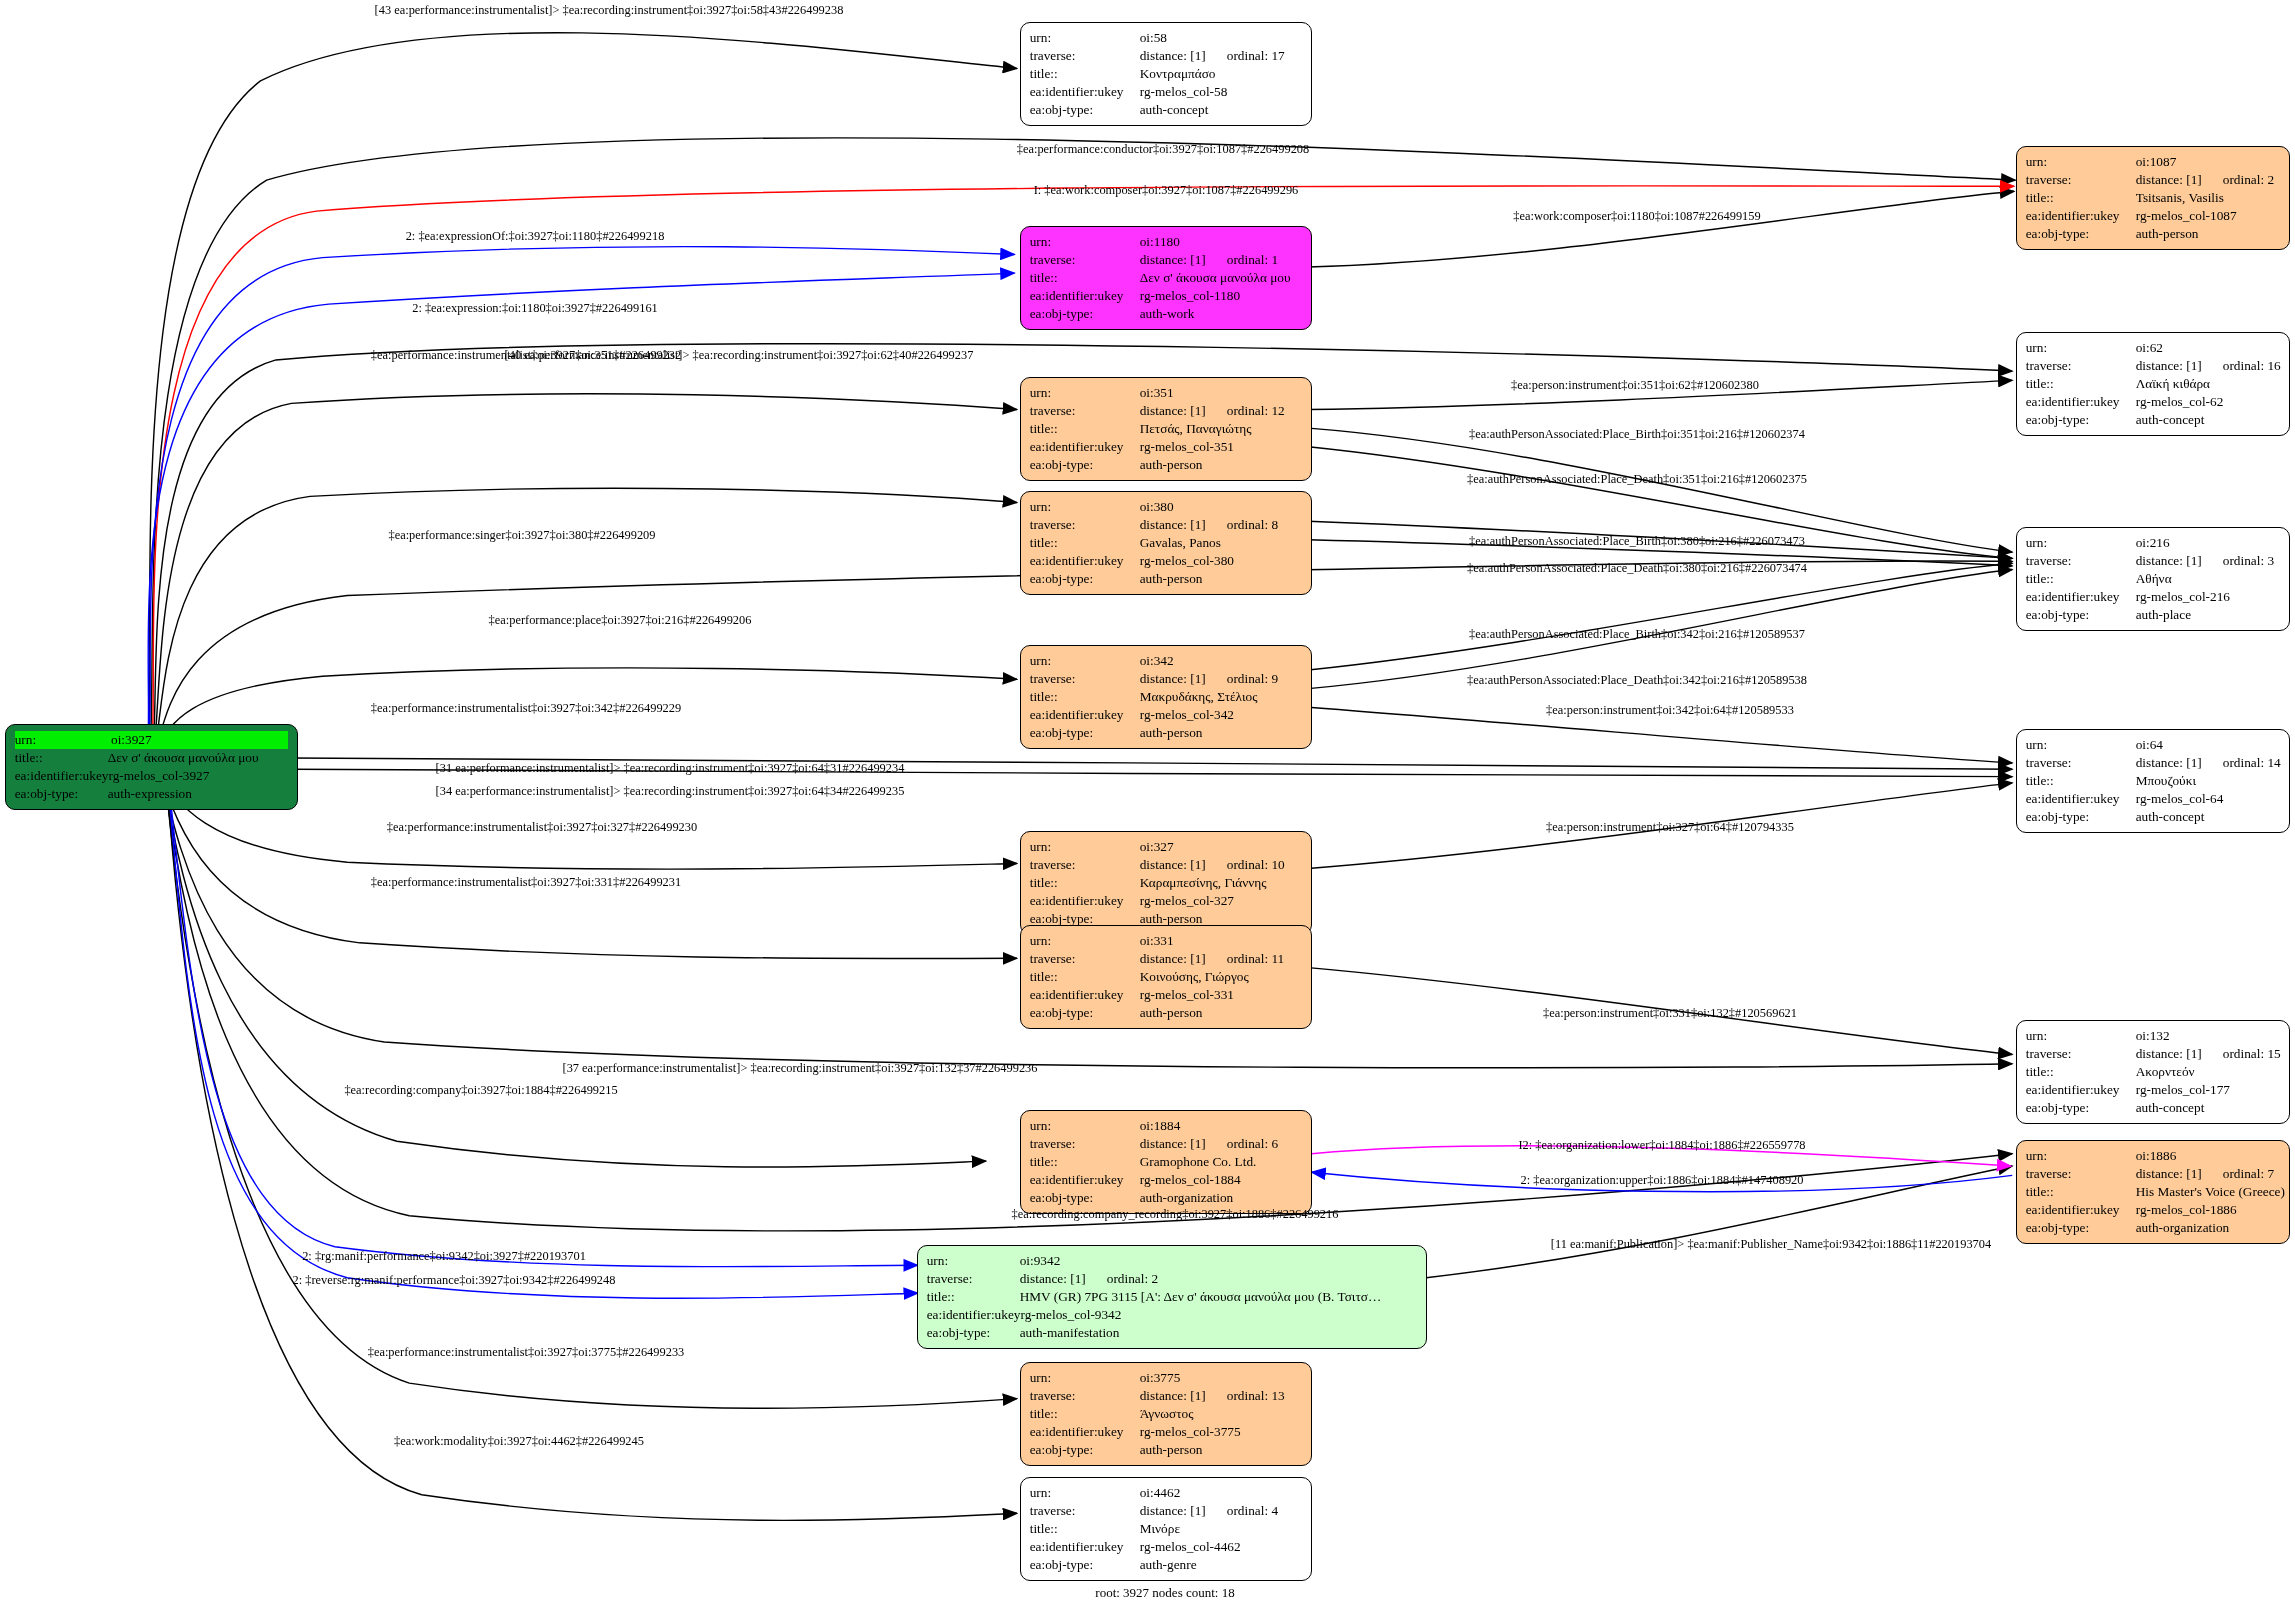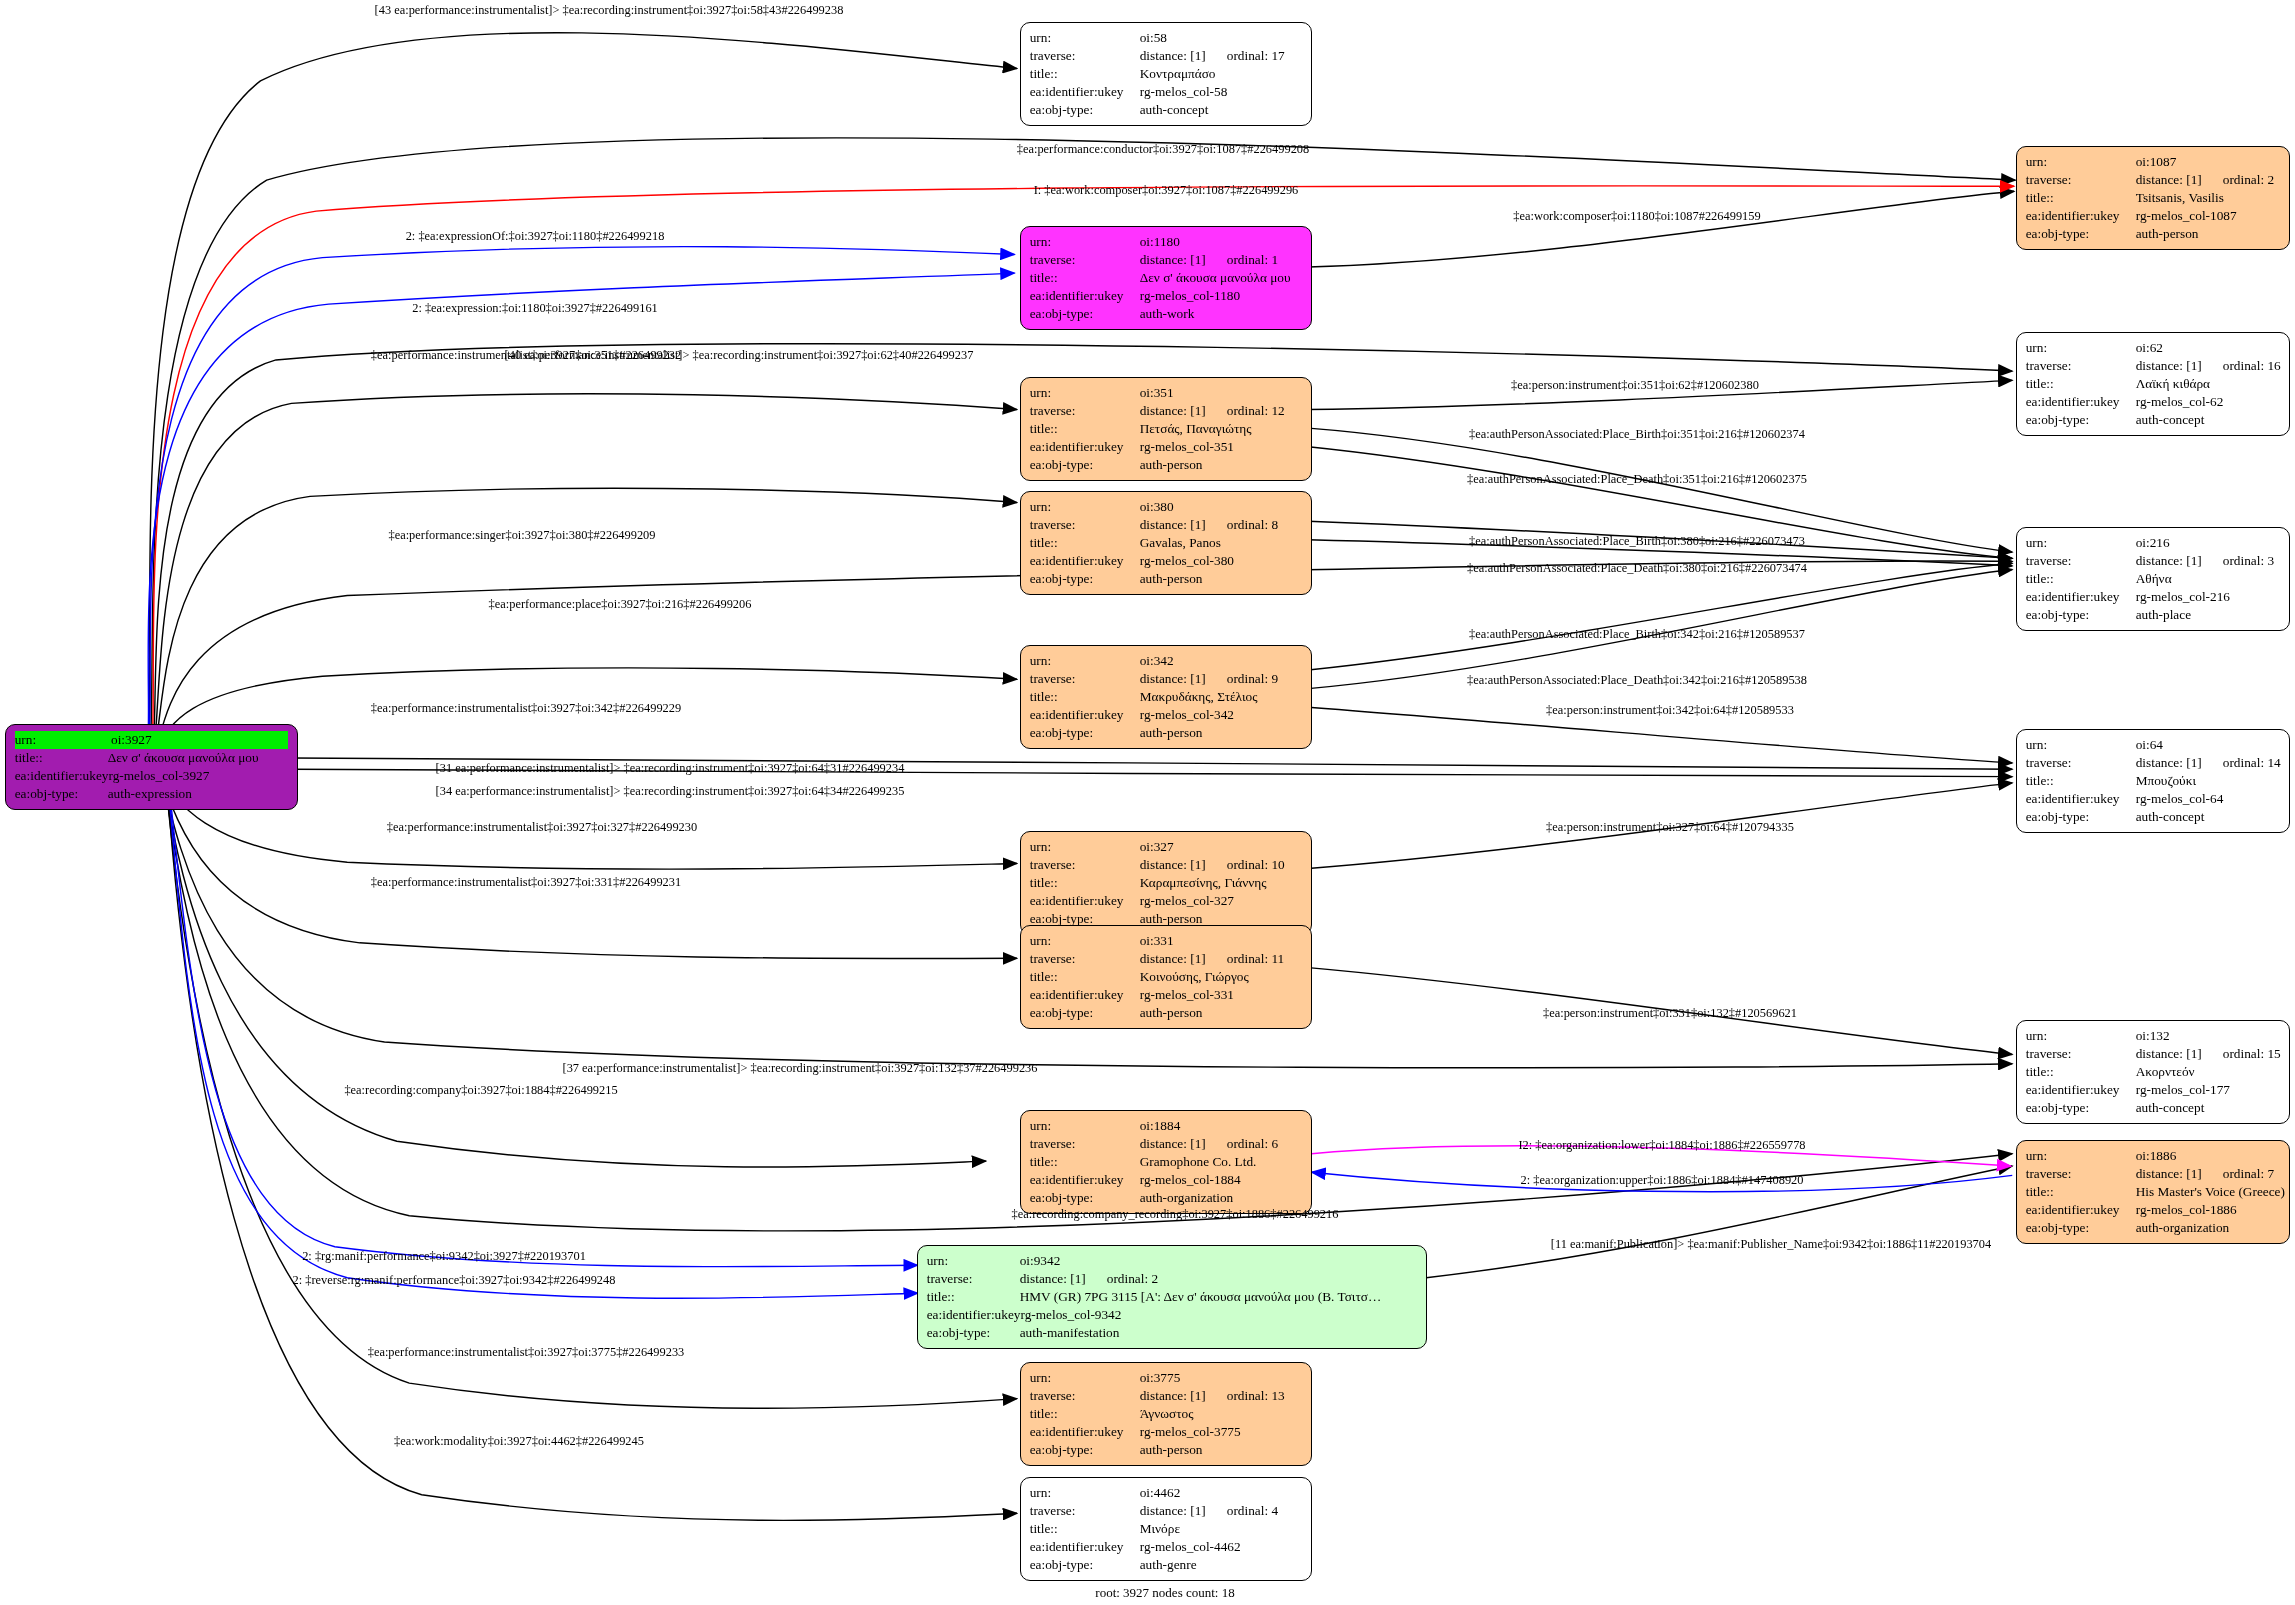--- a/index.html
+++ b/index.html
@@ -21,21 +21,21 @@
     background:#ffffff;
     padding:5.6px 8.7px 5.6px 8.7px;
     font-size:13.3px;
     line-height:1.36;
     color:#000000;
     white-space:nowrap;
   }
   .node.person, .node.organization{background:#ffcc99;}
   .node.work{background:#ff33ff;}
   .node.manifestation{background:#ccffcc;}
-  .node.expression{background:#a21caf;}
+  .node.expression{background:#15803d;}
   .node.concept, .node.place, .node.genre{background:#ffffff;}
 
   .row{display:flex;align-items:baseline;}
   .k{display:inline-block;min-width:110px;flex:0 0 auto;}
   .v{display:inline-block;flex:1 1 auto;}
   .v .ord{display:inline-block;margin-left:21px;}
   .node.root .k{min-width:93px;}
   .node.manif .k{min-width:93px;}
 
   .hl{background:#00ee00;display:block;}
@@ -573,21 +573,21 @@
   <div class="elabel" style="left:535px;  top:236px;">2: ‡ea:expressionOf:‡oi:3927‡oi:1180‡#226499218</div>
   <div class="elabel" style="left:535px;  top:308px;">2: ‡ea:expression:‡oi:1180‡oi:3927‡#226499161</div>
   <div class="elabel" style="left:739px; top:355px;">[40 ea:performance:instrumentalist]&gt; ‡ea:recording:instrument‡oi:3927‡oi:62‡40#226499237</div>
   <div class="elabel" style="left:526px;  top:355px;text-align:center;">‡ea:performance:instrumentalist‡oi:3927‡oi:351‡#226499232</div>
   <div class="elabel" style="left:1635px; top:385px;">‡ea:person:instrument‡oi:351‡oi:62‡#120602380</div>
   <div class="elabel" style="left:1637px; top:434px;">‡ea:authPersonAssociated:Place_Birth‡oi:351‡oi:216‡#120602374</div>
   <div class="elabel" style="left:1637px; top:479px;">‡ea:authPersonAssociated:Place_Death‡oi:351‡oi:216‡#120602375</div>
   <div class="elabel" style="left:522px;  top:535px;">‡ea:performance:singer‡oi:3927‡oi:380‡#226499209</div>
   <div class="elabel" style="left:1637px; top:541px;">‡ea:authPersonAssociated:Place_Birth‡oi:380‡oi:216‡#226073473</div>
   <div class="elabel" style="left:1637px; top:568px;">‡ea:authPersonAssociated:Place_Death‡oi:380‡oi:216‡#226073474</div>
-  <div class="elabel" style="left:620px; top:604px;">‡ea:performance:place‡oi:3927‡oi:216‡#226499206</div>
+  <div class="elabel" style="left:620px; top:620px;">‡ea:performance:place‡oi:3927‡oi:216‡#226499206</div>
   <div class="elabel" style="left:1637px; top:634px;">‡ea:authPersonAssociated:Place_Birth‡oi:342‡oi:216‡#120589537</div>
   <div class="elabel" style="left:1637px; top:680px;">‡ea:authPersonAssociated:Place_Death‡oi:342‡oi:216‡#120589538</div>
   <div class="elabel" style="left:526px;  top:708px;">‡ea:performance:instrumentalist‡oi:3927‡oi:342‡#226499229</div>
   <div class="elabel" style="left:1670px; top:710px;">‡ea:person:instrument‡oi:342‡oi:64‡#120589533</div>
   <div class="elabel" style="left:670px; top:768px;">[31 ea:performance:instrumentalist]&gt; ‡ea:recording:instrument‡oi:3927‡oi:64‡31#226499234</div>
   <div class="elabel" style="left:670px; top:791px;">[34 ea:performance:instrumentalist]&gt; ‡ea:recording:instrument‡oi:3927‡oi:64‡34#226499235</div>
   <div class="elabel" style="left:526px;  top:827px;margin-left:16px;">‡ea:performance:instrumentalist‡oi:3927‡oi:327‡#226499230</div>
   <div class="elabel" style="left:1670px; top:827px;">‡ea:person:instrument‡oi:327‡oi:64‡#120794335</div>
   <div class="elabel" style="left:526px;  top:882px;">‡ea:performance:instrumentalist‡oi:3927‡oi:331‡#226499231</div>
   <div class="elabel" style="left:1670px; top:1013px;">‡ea:person:instrument‡oi:331‡oi:132‡#120569621</div>

